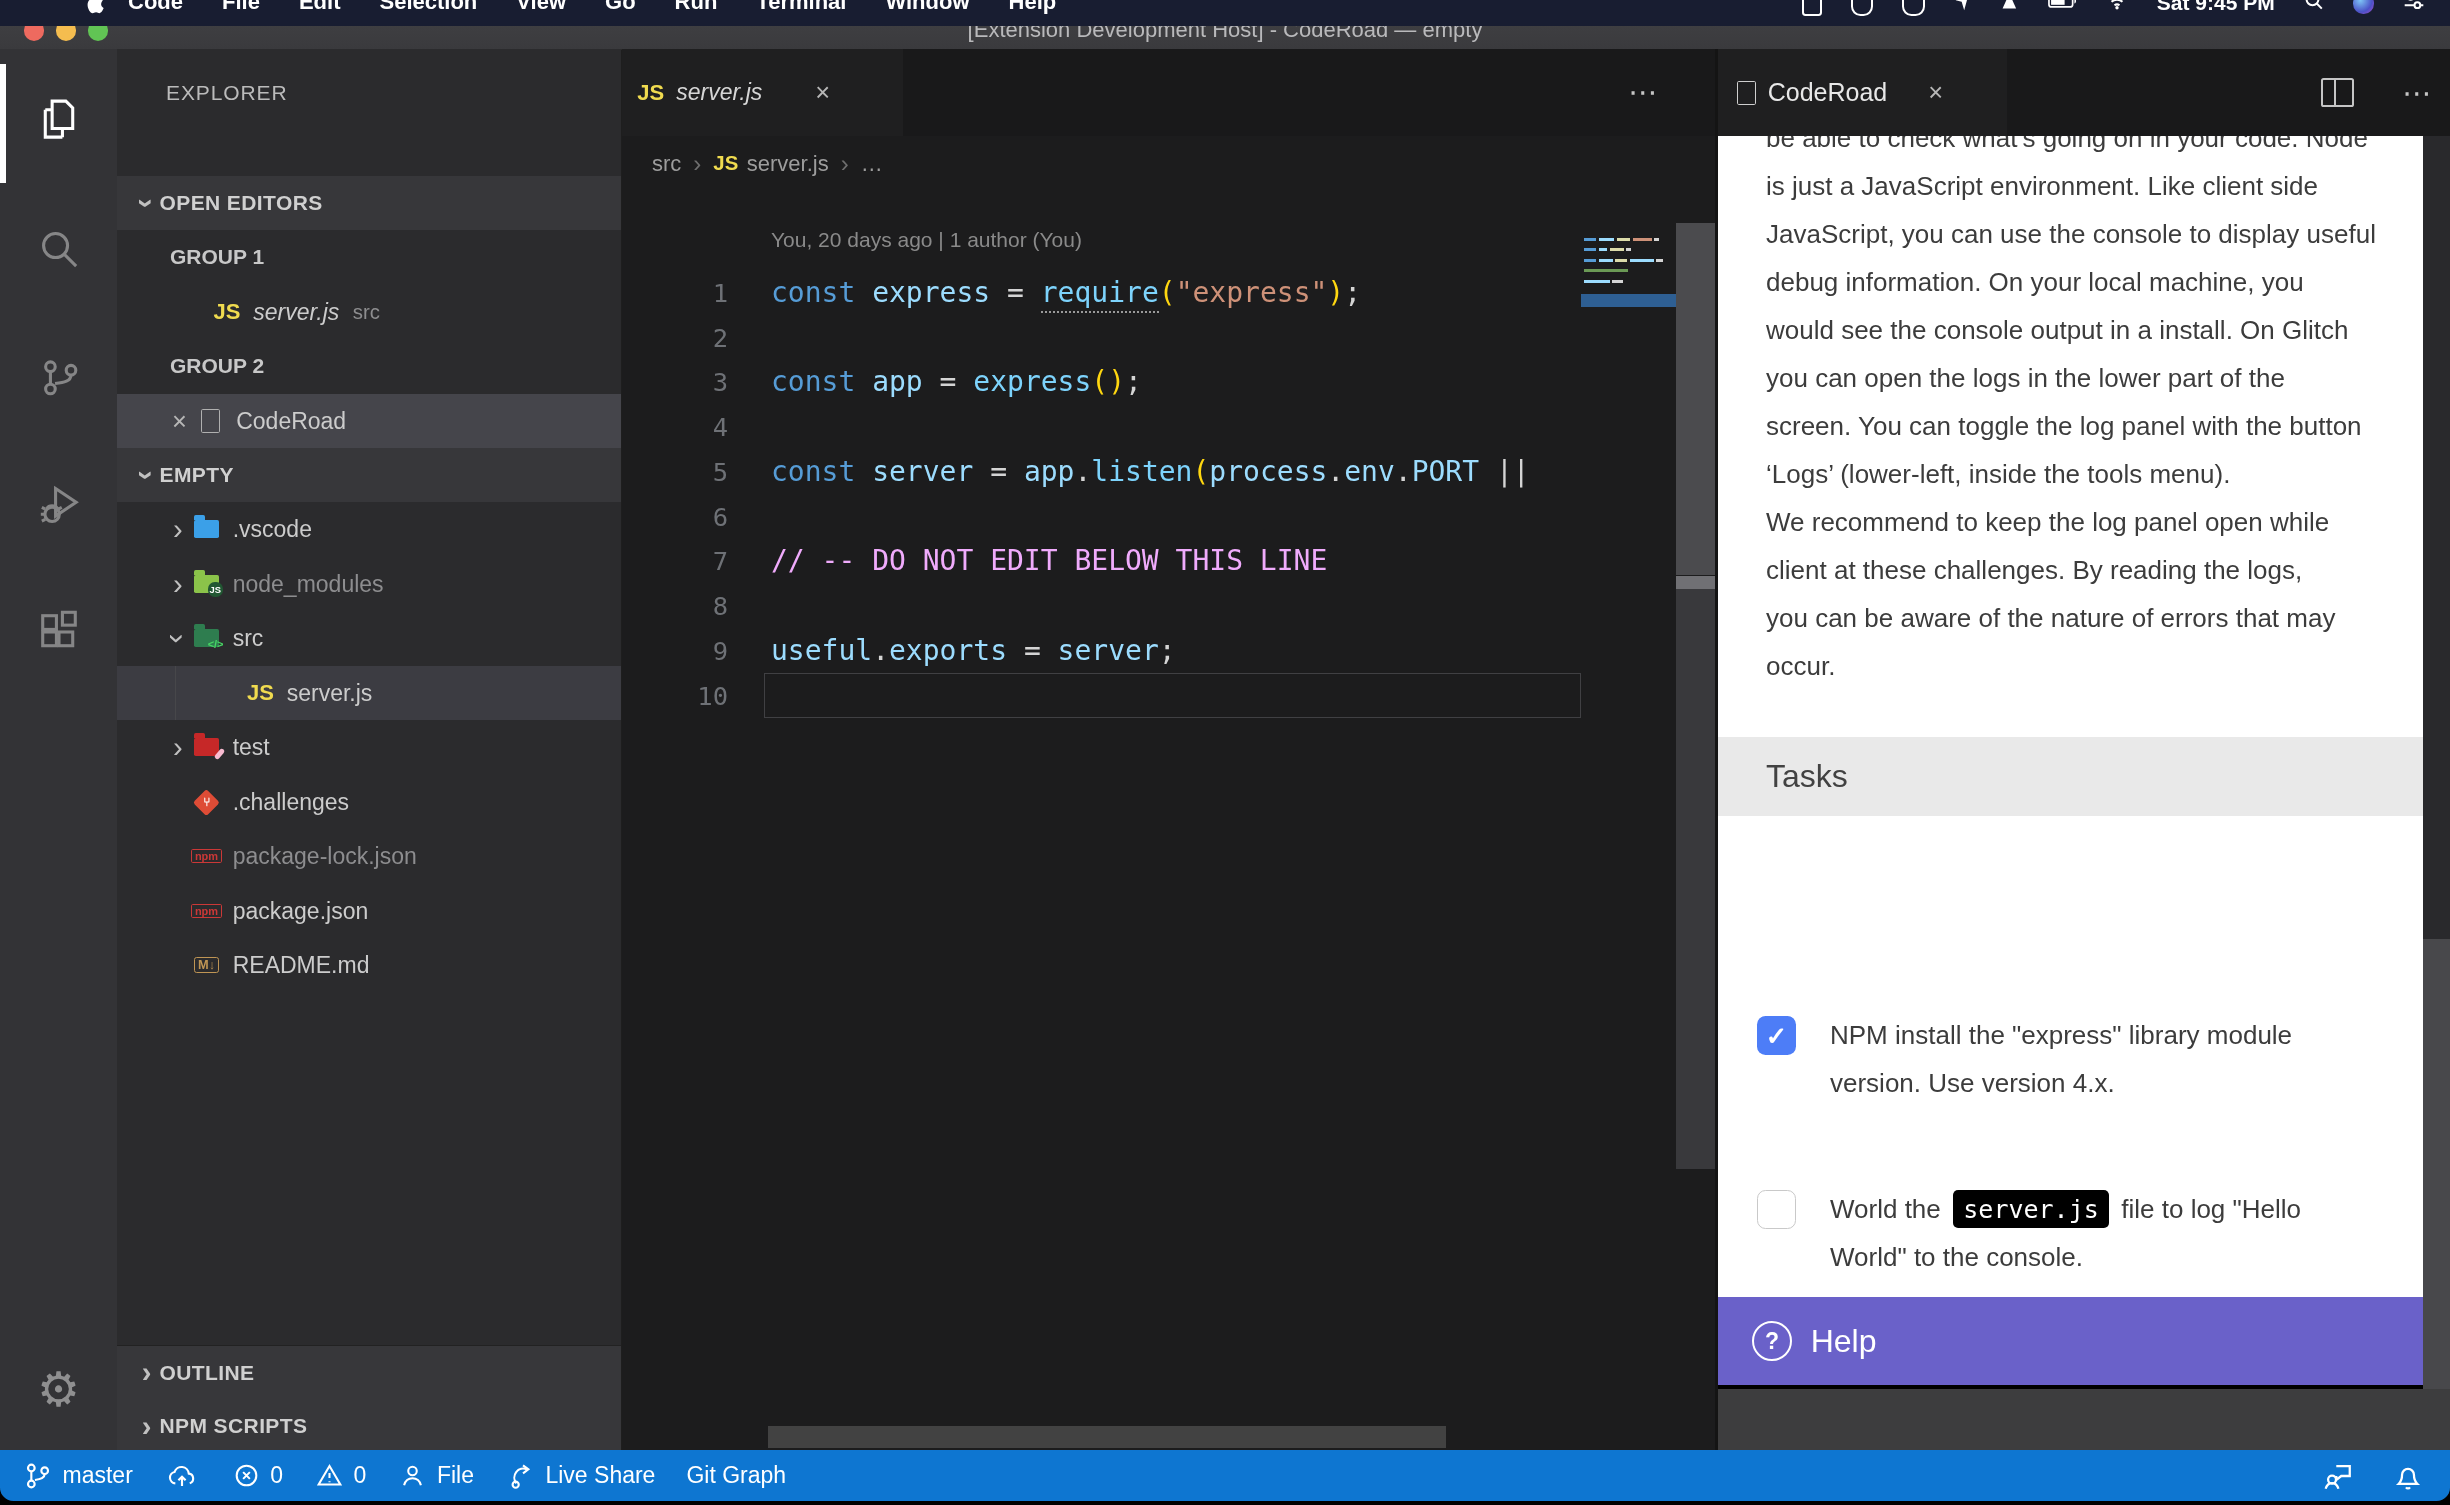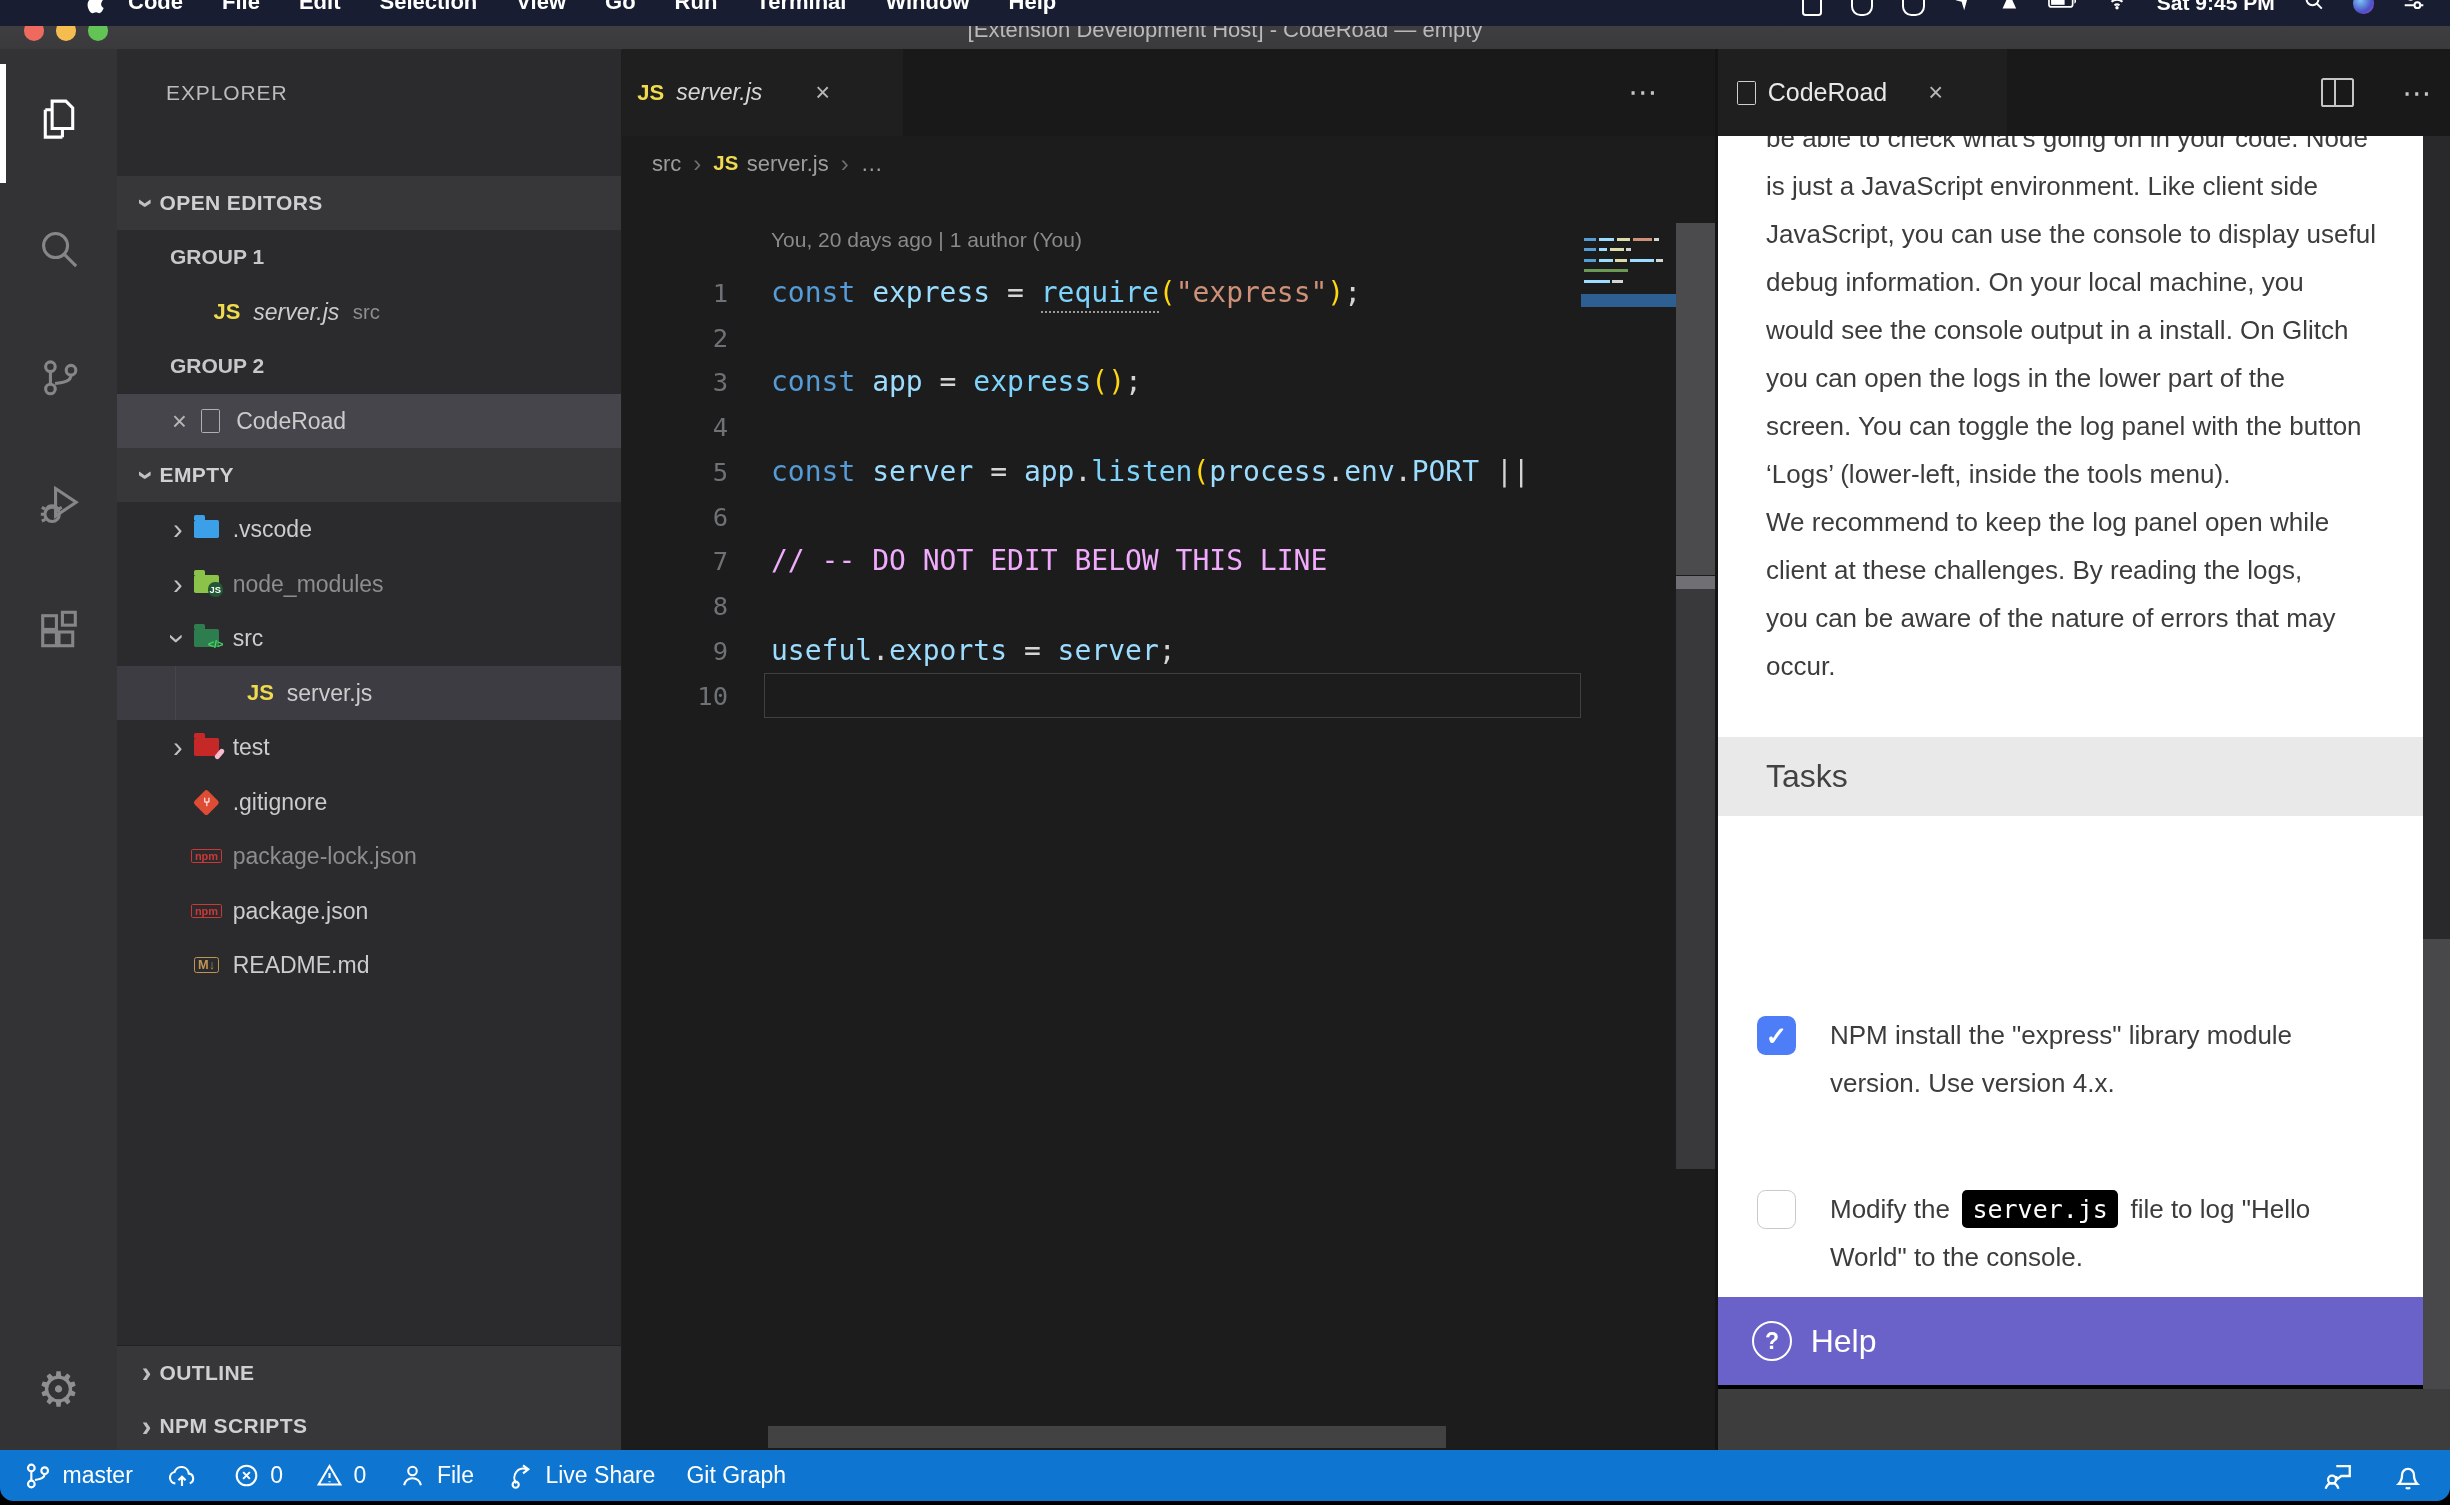--- a/index.html
+++ b/index.html
@@ -293,21 +293,21 @@
           </span>
           <span>test</span>
         </div>
         <div class="side-row" style="top: 726px; padding-left: 48px;">
           <span class="chev none">›</span>
           <span class="tree-icon">
             <span class="git-diamond">
               <span>⑂</span>
             </span>
           </span>
-          <span>.gitignore</span>
+          <span>.challenges</span>
         </div>
         <div class="side-row" style="top: 780px; padding-left: 48px;">
           <span class="chev none">›</span>
           <span class="tree-icon">
             <span class="npm-box">npm</span>
           </span>
           <span class="dim">package-lock.json</span>
         </div>
         <div class="side-row" style="top: 835px; padding-left: 48px;">
           <span class="chev none">›</span>
@@ -445,21 +445,21 @@
           <div class="task-row" style="top: 875px;">
             <div class="checkbox checked">✓</div>
             <div class="task-text">
               <div class="t-line"><span>NPM install the "express" library module</span></div>
               <div class="t-line"><span>version. Use version 4.x.</span></div>
             </div>
           </div>
           <div class="task-row" style="top: 1049px;">
             <div class="checkbox unchecked"></div>
             <div class="task-text">
-              <div class="t-line"><span>Modify the </span><span class="code-chip">server.js</span><span> file to log "Hello</span></div>
+              <div class="t-line"><span>World the </span><span class="code-chip">server.js</span><span> file to log "Hello</span></div>
               <div class="t-line"><span>World" to the console.</span></div>
             </div>
           </div>
         </div>
 
       <div id="help-bar">
         <span id="help-q">?</span>
         <span id="help-label">Help</span>
       </div>
 

